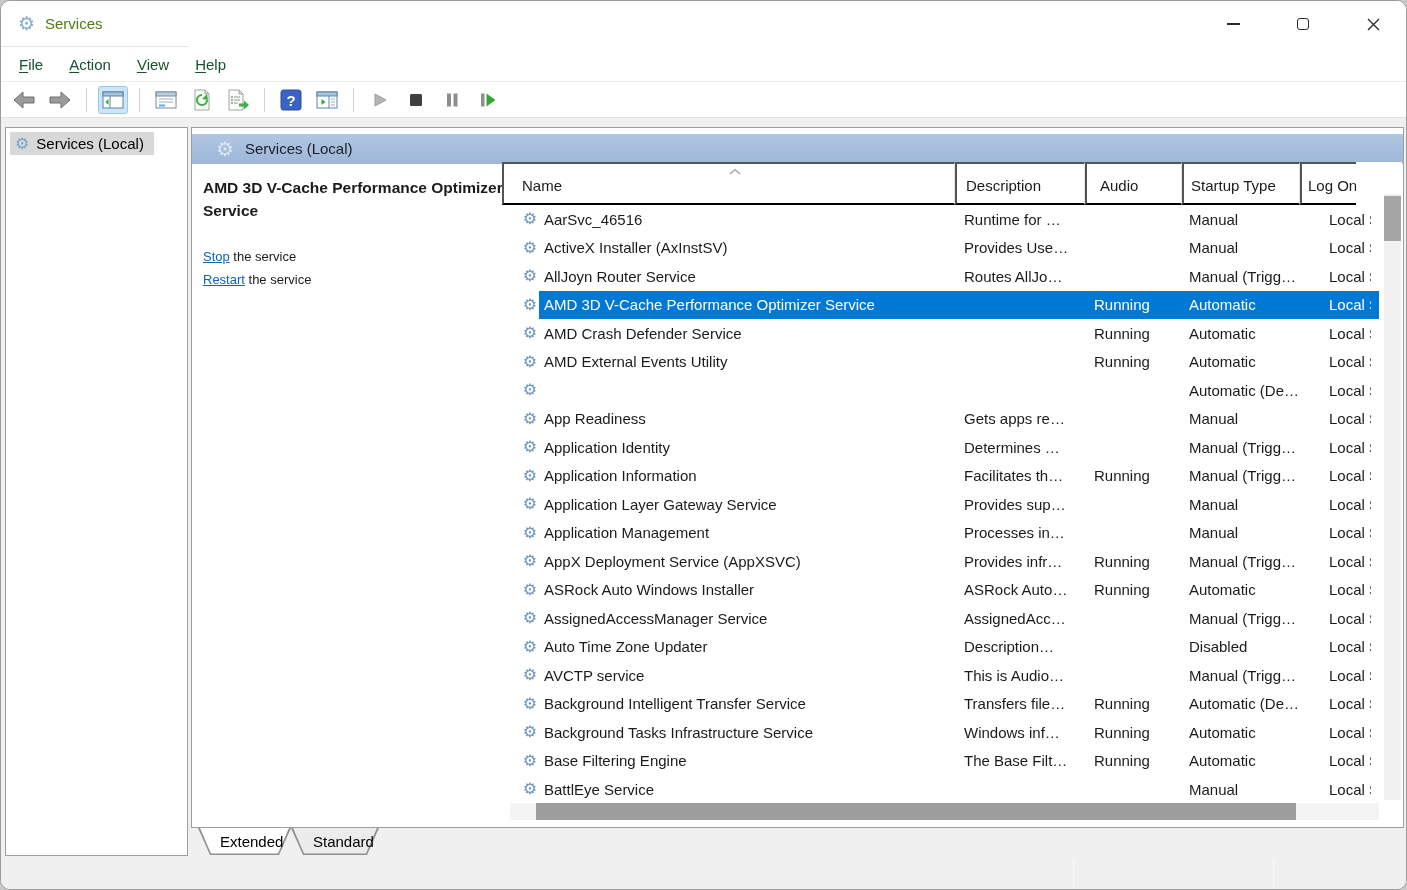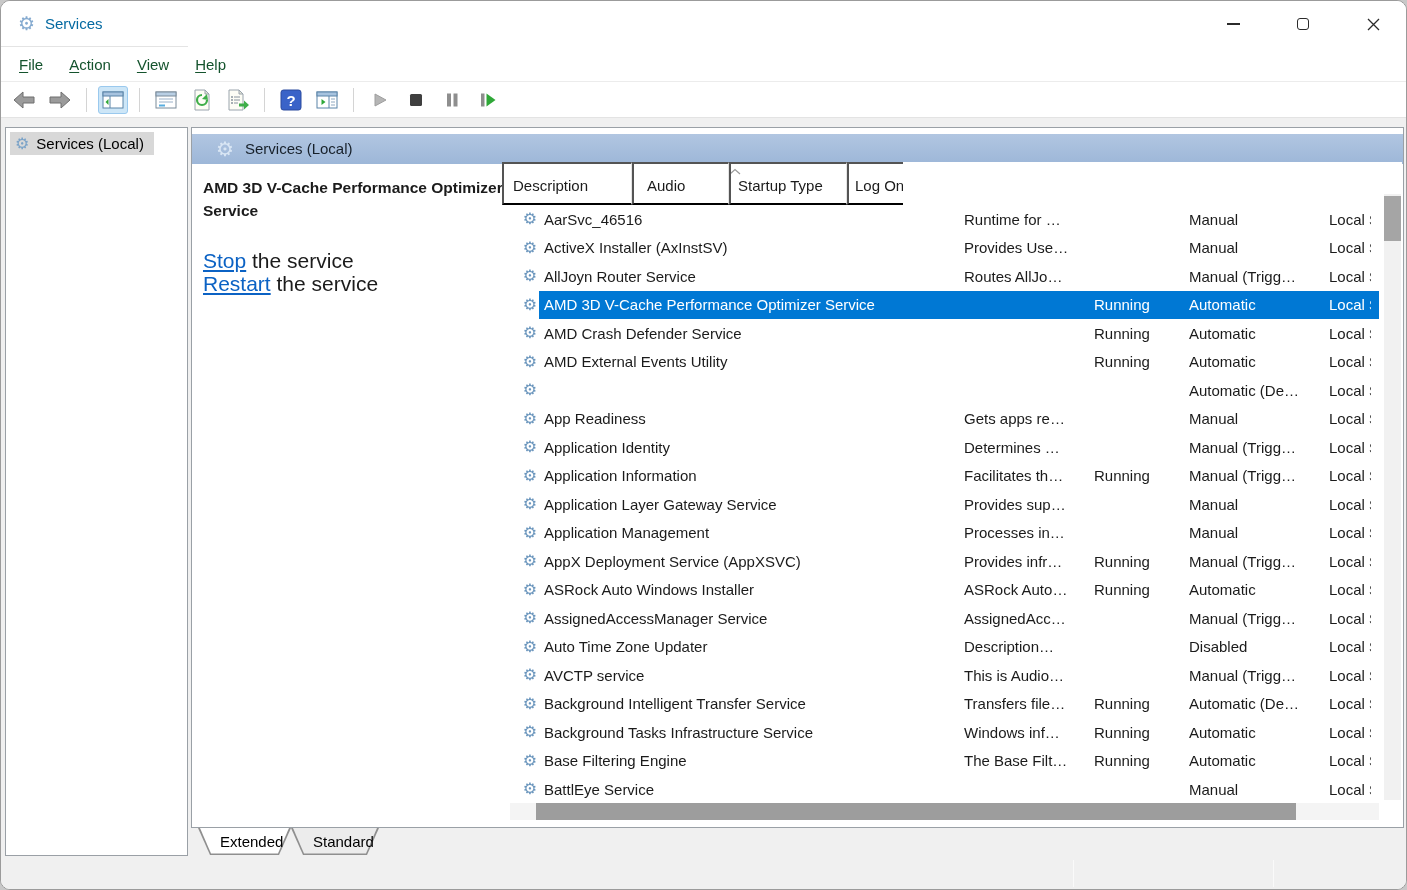--- a/index.html
+++ b/index.html
@@ -8,21 +8,21 @@
 
   .window {
     position:relative; width:1407px; height:890px;
     background:#fff; border:1px solid #9b9b9b; border-radius:10px;
     overflow:hidden;
   }
 
   
   .titlebar { position:absolute; left:0; top:0; width:100%; height:46px; background:#fff; }
   .titlebar .app-icon { position:absolute; left:17px; top:13px; font-size:19px; line-height:20px; color:#86abd0; }
-  .titlebar .app-title { position:absolute; left:44px; top:14px; font-size:15px; color:#0369a1; }
+  .titlebar .app-title { position:absolute; left:44px; top:14px; font-size:15px; color:#4d7c0f; }
   .win-controls { position:absolute; right:10px; top:0; height:46px; display:flex; gap:24px; }
   .win-btn { width:46px; height:46px; display:flex; align-items:center; justify-content:center; background:transparent; border:none; cursor:default; }
   .glyph-min { width:13px; height:1.6px; background:#2b2b2b; display:block; }
   .glyph-max { width:12px; height:12px; border:1.4px solid #2b2b2b; border-radius:3px; display:block; }
   .title-sep { position:absolute; left:0; top:45px; width:187px; height:1px; background:#e4e4e4; }
 
   
   .menubar { position:absolute; left:0; top:46px; width:100%; height:35px; background:#fff;
              border-bottom:1px solid #ececec; display:flex; align-items:center; padding-left:9px; }
   .menu-item { font-size:15px; padding:4px 9px; margin-right:8px; color:#14532d; background:transparent; border:none; }
@@ -49,21 +49,21 @@
   
   .main-pane { position:absolute; left:190px; top:9px; width:1213px; height:701px;
                background:#fff; border:1px solid #9aa0a6; }
   .banner { position:absolute; left:0; top:6px; right:0; height:30px;
             background:linear-gradient(180deg,#b1c6e1 0%, #9db7d8 100%); }
   .banner .gear { position:absolute; left:24px; top:4px; font-size:20px; color:#d9e6f4; line-height:22px; }
   .banner .banner-title { position:absolute; left:53px; top:6px; font-size:15px; color:#17202a; }
 
   .info-title { position:absolute; left:11px; top:48px; width:300px;
                 font-size:15.5px; font-weight:bold; line-height:23px; }
-  .info-action { position:absolute; left:11px; font-size:21px; background:none; border:none; }
+  .info-action { position:absolute; left:11px; font-size:13px; background:none; border:none; }
   .info-action.a0 { top:121px; } .info-action.a1 { top:144px; }
   .info-action .lnk { color:#0b62c4; text-decoration:underline; cursor:pointer; }
 
   
   .list-card { position:absolute; left:310px; top:34px; width:900px; height:662px;
                background:#fff; border-radius:10px 0 0 0; }
   .sort-ind { position:absolute; left:226px; top:6px; }
 
   .lheader { position:absolute; left:0; top:0; width:877px; height:43px; display:flex; align-items:flex-end; }
   .hcell { height:43px; display:flex; align-items:flex-end; padding-bottom:9px;
@@ -255,20 +255,21 @@
       <div class="info-action a1">
         <a class="lnk">Restart</a><span> the service</span>
       </div>
 
       <div class="list-card">
         <svg class="sort-ind" width="14" height="7" viewBox="0 0 14 7">
           <polyline points="2,6 7,1.5 12,6" fill="none" stroke="#9a9a9a" stroke-width="1.2"></polyline>
         </svg>
 
         <div class="lheader">
+          <button class="hcell c-name">Name</button>
           <button class="hcell c-desc">Description</button>
           <button class="hcell c-status">Audio</button>
           <button class="hcell c-startup">Startup Type</button>
           <button class="hcell c-logon">Log On As</button>
         </div>
 
         <div class="rows" id="rows">
             <div class="lrow">
               <div class="rcell r-name">
                 <span class="gear">⚙</span>

